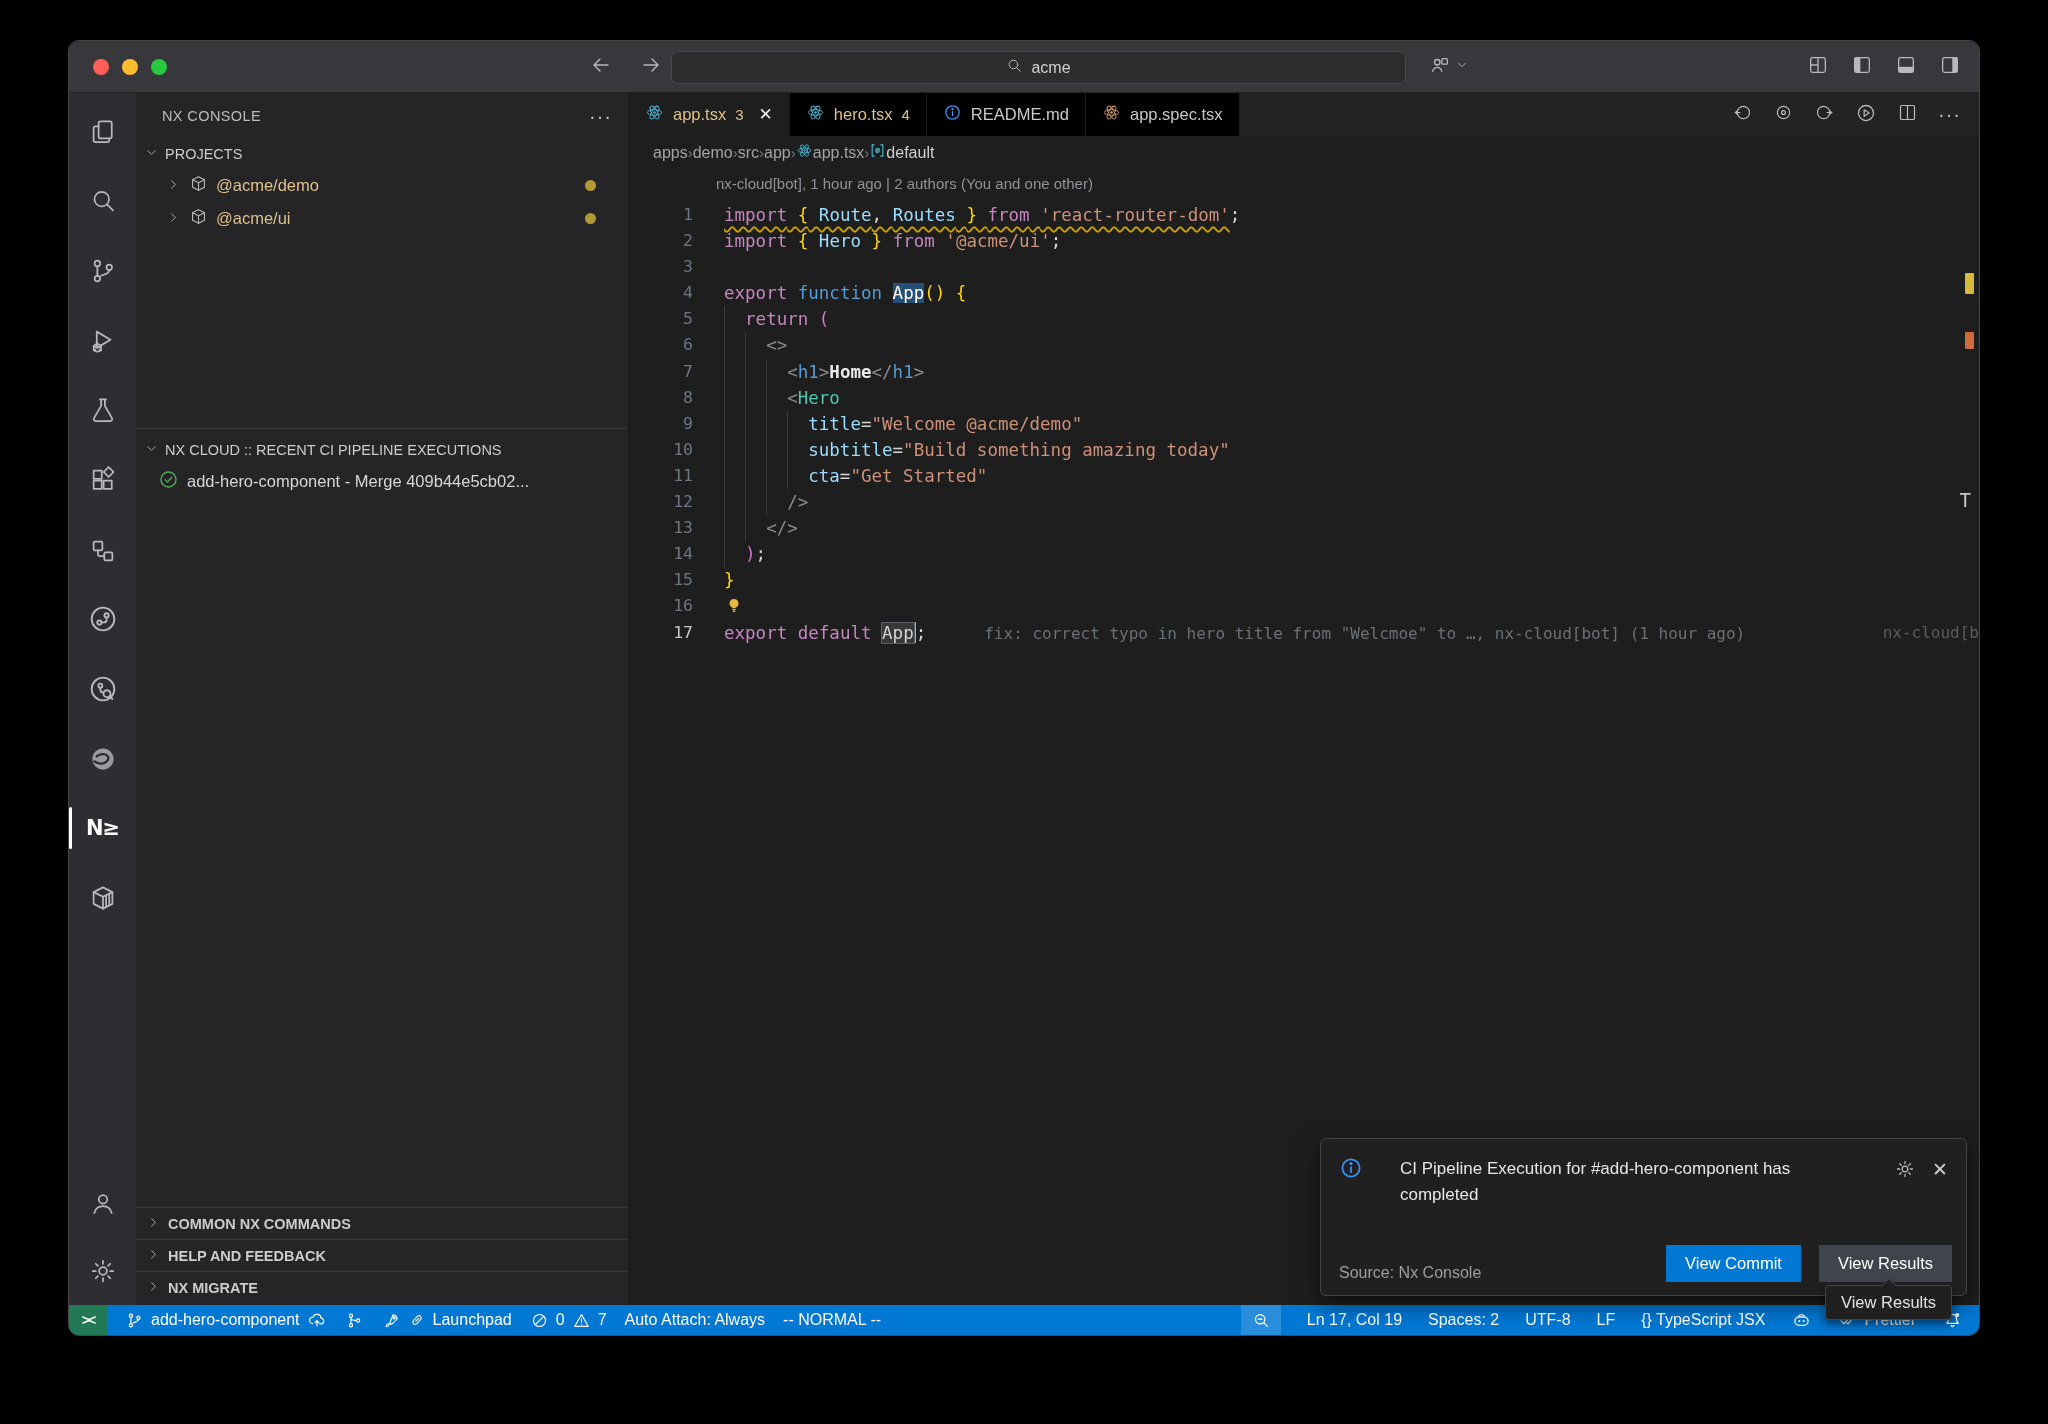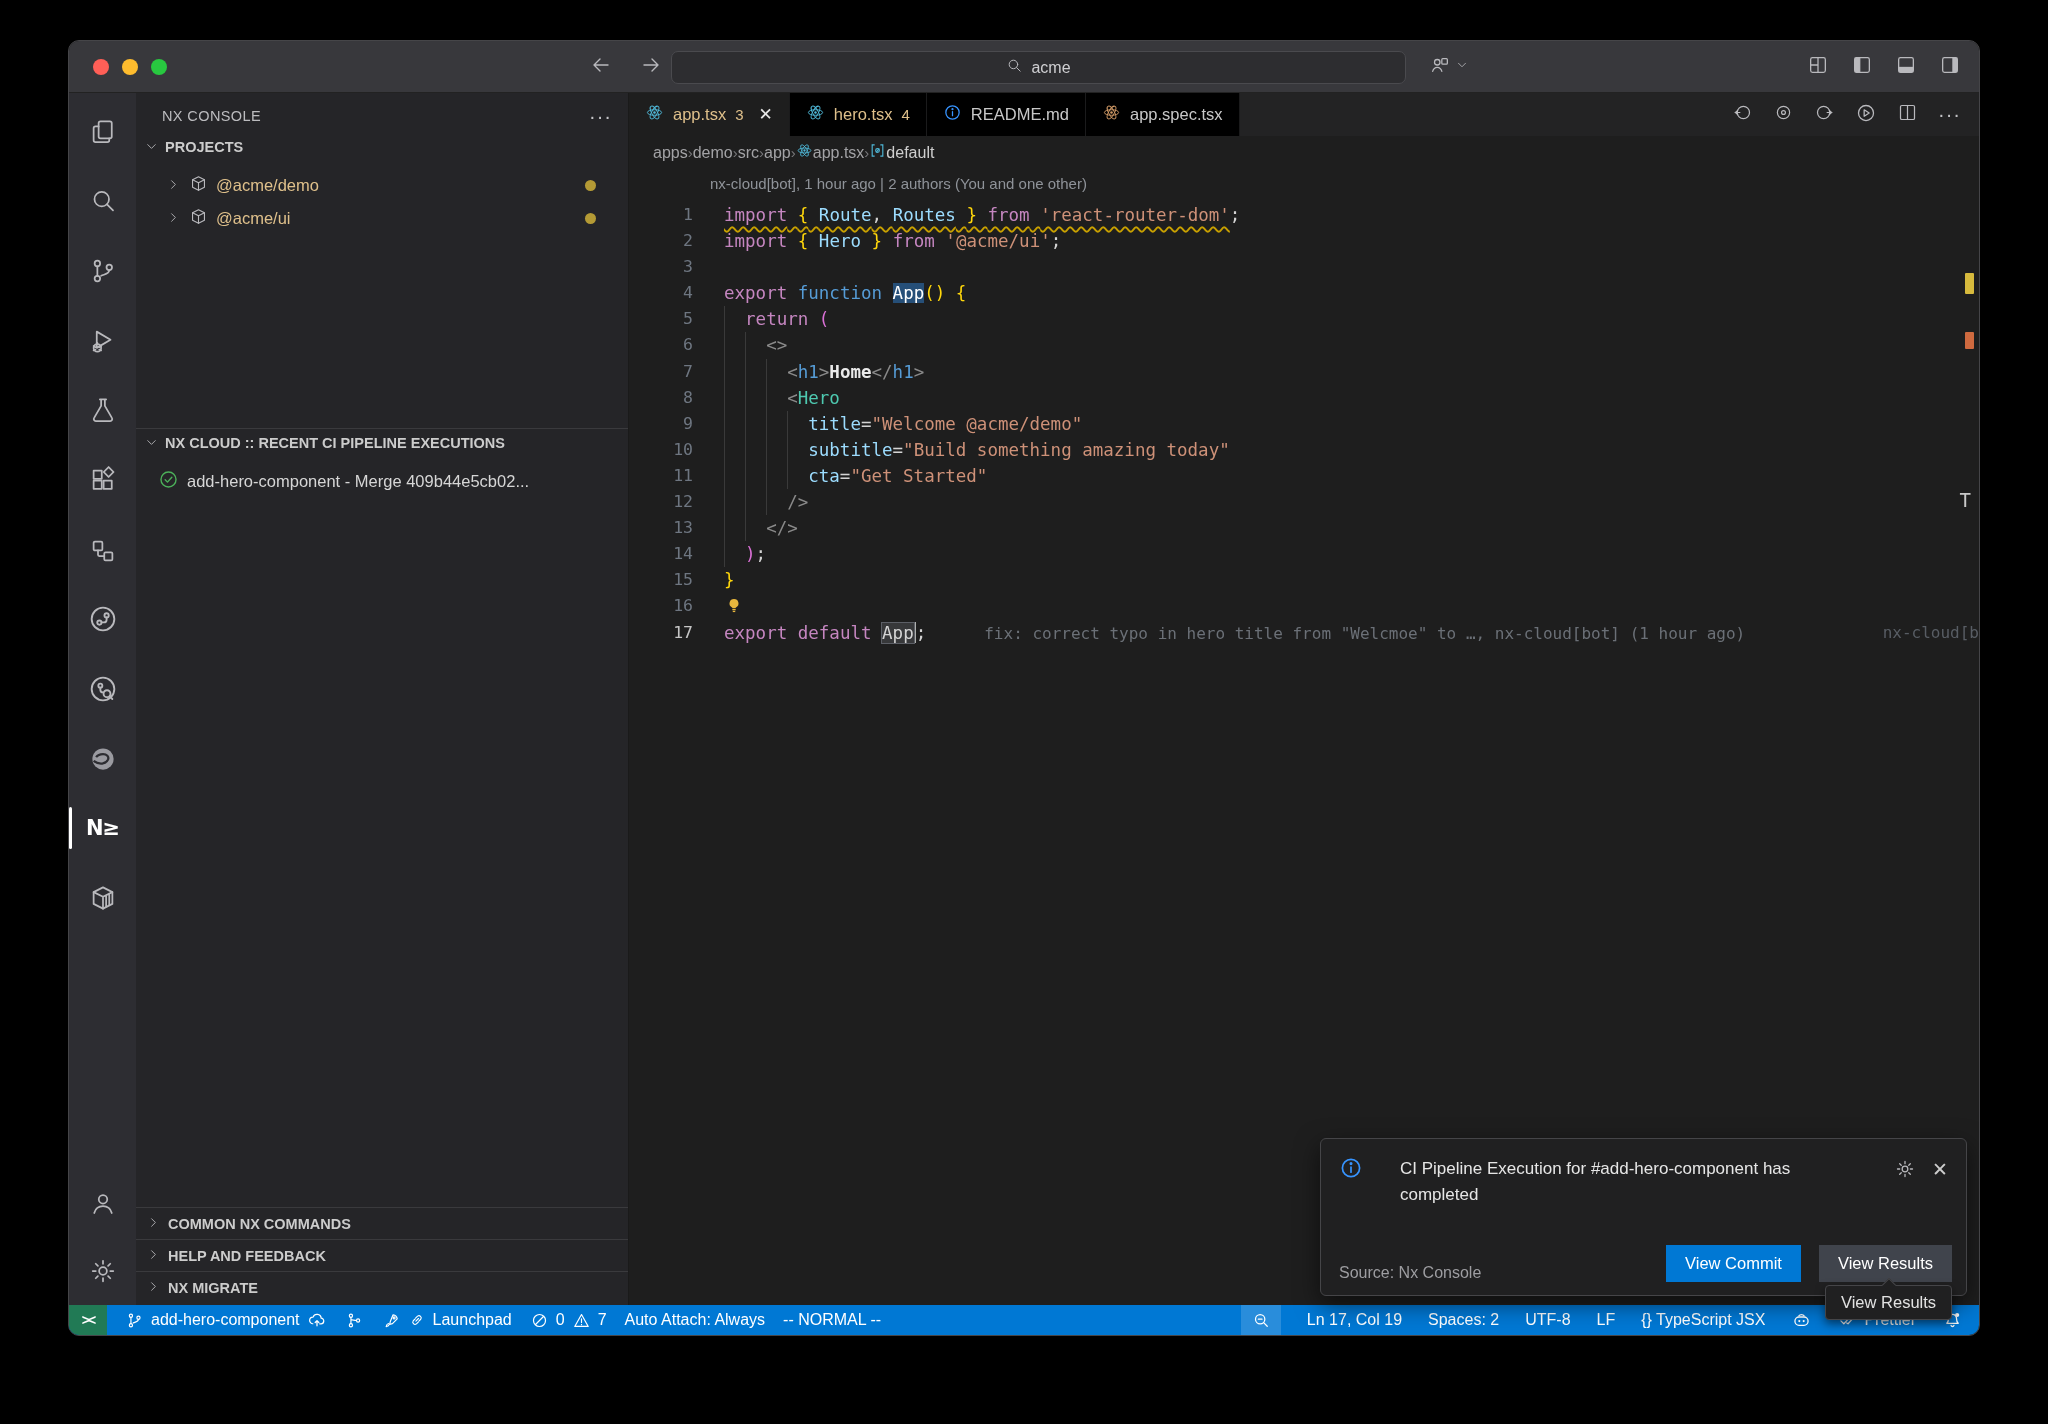--- a/index.html
+++ b/index.html
@@ -20,42 +20,42 @@
   
   .main{position:absolute;top:52px;left:0;right:0;bottom:30px;display:flex;}
   .activitybar{width:67px;background:#2d2d32;position:relative;flex:none;}
   .act-ic{position:absolute;left:0;width:67px;height:48px;display:flex;align-items:center;justify-content:center;}
   .act-ind{position:absolute;left:0;width:3px;height:42px;background:#fff;border-radius:2px;}
   .nxlogo{color:#fff;font-weight:700;font-size:21px;letter-spacing:-1px;font-family:"DejaVu Sans",sans-serif;}
   
   .sidebar{width:493px;background:#252528;position:relative;flex:none;border-right:1px solid #1a1a1a;}
   .sb-title{height:46px;display:flex;align-items:center;padding:0 16px 0 26px;color:#bcbcbf;font-size:14.5px;letter-spacing:.4px;}
   .sb-title .more{margin-left:auto;color:#c5c5c8;font-size:20px;letter-spacing:1px;}
-  .sb-sec-h{height:30px;display:flex;align-items:flex-start;gap:6px;padding-left:8px;color:#cccccc;font-weight:700;font-size:14.5px;}
+  .sb-sec-h{height:30px;display:flex;align-items:center;gap:6px;padding-left:8px;color:#cccccc;font-weight:400;font-size:14.5px;}
   .sb-item{height:33px;display:flex;align-items:center;gap:8px;padding-left:30px;font-size:16.5px;color:#d6d6d6;position:relative;}
   .sb-item .dot{position:absolute;right:32px;width:11px;height:11px;border-radius:50%;background:#b49a35;}
   .gold{color:#dfc08b;}
   .chev{color:#b8b8bb;font-size:15px;display:inline-block;}
   .sb-bottom{position:absolute;bottom:2px;left:0;right:0;}
   .sb-coll{height:32px;display:flex;align-items:center;gap:7px;padding-left:10px;border-top:1px solid #3a3a3d;
     color:#cccccc;font-weight:700;font-size:14.5px;}
   .nxcloud-sec{position:absolute;top:290px;left:0;right:0;border-top:1px solid #3a3a3d;padding-top:6px;margin-top:45px;}
   
   .editor{flex:1;position:relative;background:#1e1e1e;display:flex;flex-direction:column;min-width:0;}
   .tabstrip{height:43px;background:#232324;display:flex;flex:none;position:relative;}
   .tab{height:43px;display:flex;align-items:center;gap:9px;padding:0 16px;font-size:16.5px;color:#c8c8c8;
     background:#000000;border-right:1px solid #1b1b1c;}
   .tab.active{background:#1e1e1e;}
   .tab .badge{font-size:15px;}
   .tab .close{margin-left:6px;color:#e8e8e8;font-size:17px;}
   .ed-actions{margin-left:auto;display:flex;align-items:center;gap:20px;padding-right:18px;color:#c3c3c6;}
   .breadcrumb{height:33px;display:flex;align-items:center;gap:0;padding-left:24px;color:#a3a3a6;font-size:16px;flex:none;}
   .breadcrumb .sep{color:#77777a;font-size:15px;}
   .codescroll{flex:1;position:relative;overflow:hidden;font-family:"DejaVu Sans Mono",monospace;}
-  .codelens{position:absolute;top:6px;left:81px;color:#8f9399;font-size:15px;font-family:"Liberation Sans",sans-serif;}
+  .codelens{position:absolute;top:6px;left:87px;color:#8f9399;font-size:15px;font-family:"Liberation Sans",sans-serif;}
   .lines{position:absolute;top:33px;left:0;right:0;}
   .cl{height:26.1px;line-height:26.1px;display:flex;font-size:17.5px;position:relative;white-space:pre;}
   .ln{width:64px;text-align:right;color:#6e7681;flex:none;font-size:16.5px;}
   .lc{padding-left:31px;}
   .ind{display:inline-block;width:2ch;box-shadow:inset 1px 0 0 #3a3a3a;}
   .tk-kw{color:#c586c0}.tk-fn{color:#569cd6}.tk-cmp{color:#4ec9b0}.tk-var{color:#9cdcfe}.tk-attr{color:#9cdcfe}
   .tk-str{color:#ce9178}.tk-b1{color:#ffd70b}.tk-b2{color:#da70d6}.tk-ang{color:#8a8a8a}.tk-pl{color:#d4d4d4}
   .tk-tag{color:#569cd6}.tk-txt{color:#eaeaea;font-weight:700}
   .tk-sel{background:#264f78;color:#fff;}
   .tk-box{background:rgba(90,93,98,.42);outline:1px solid #5c5f66;}

